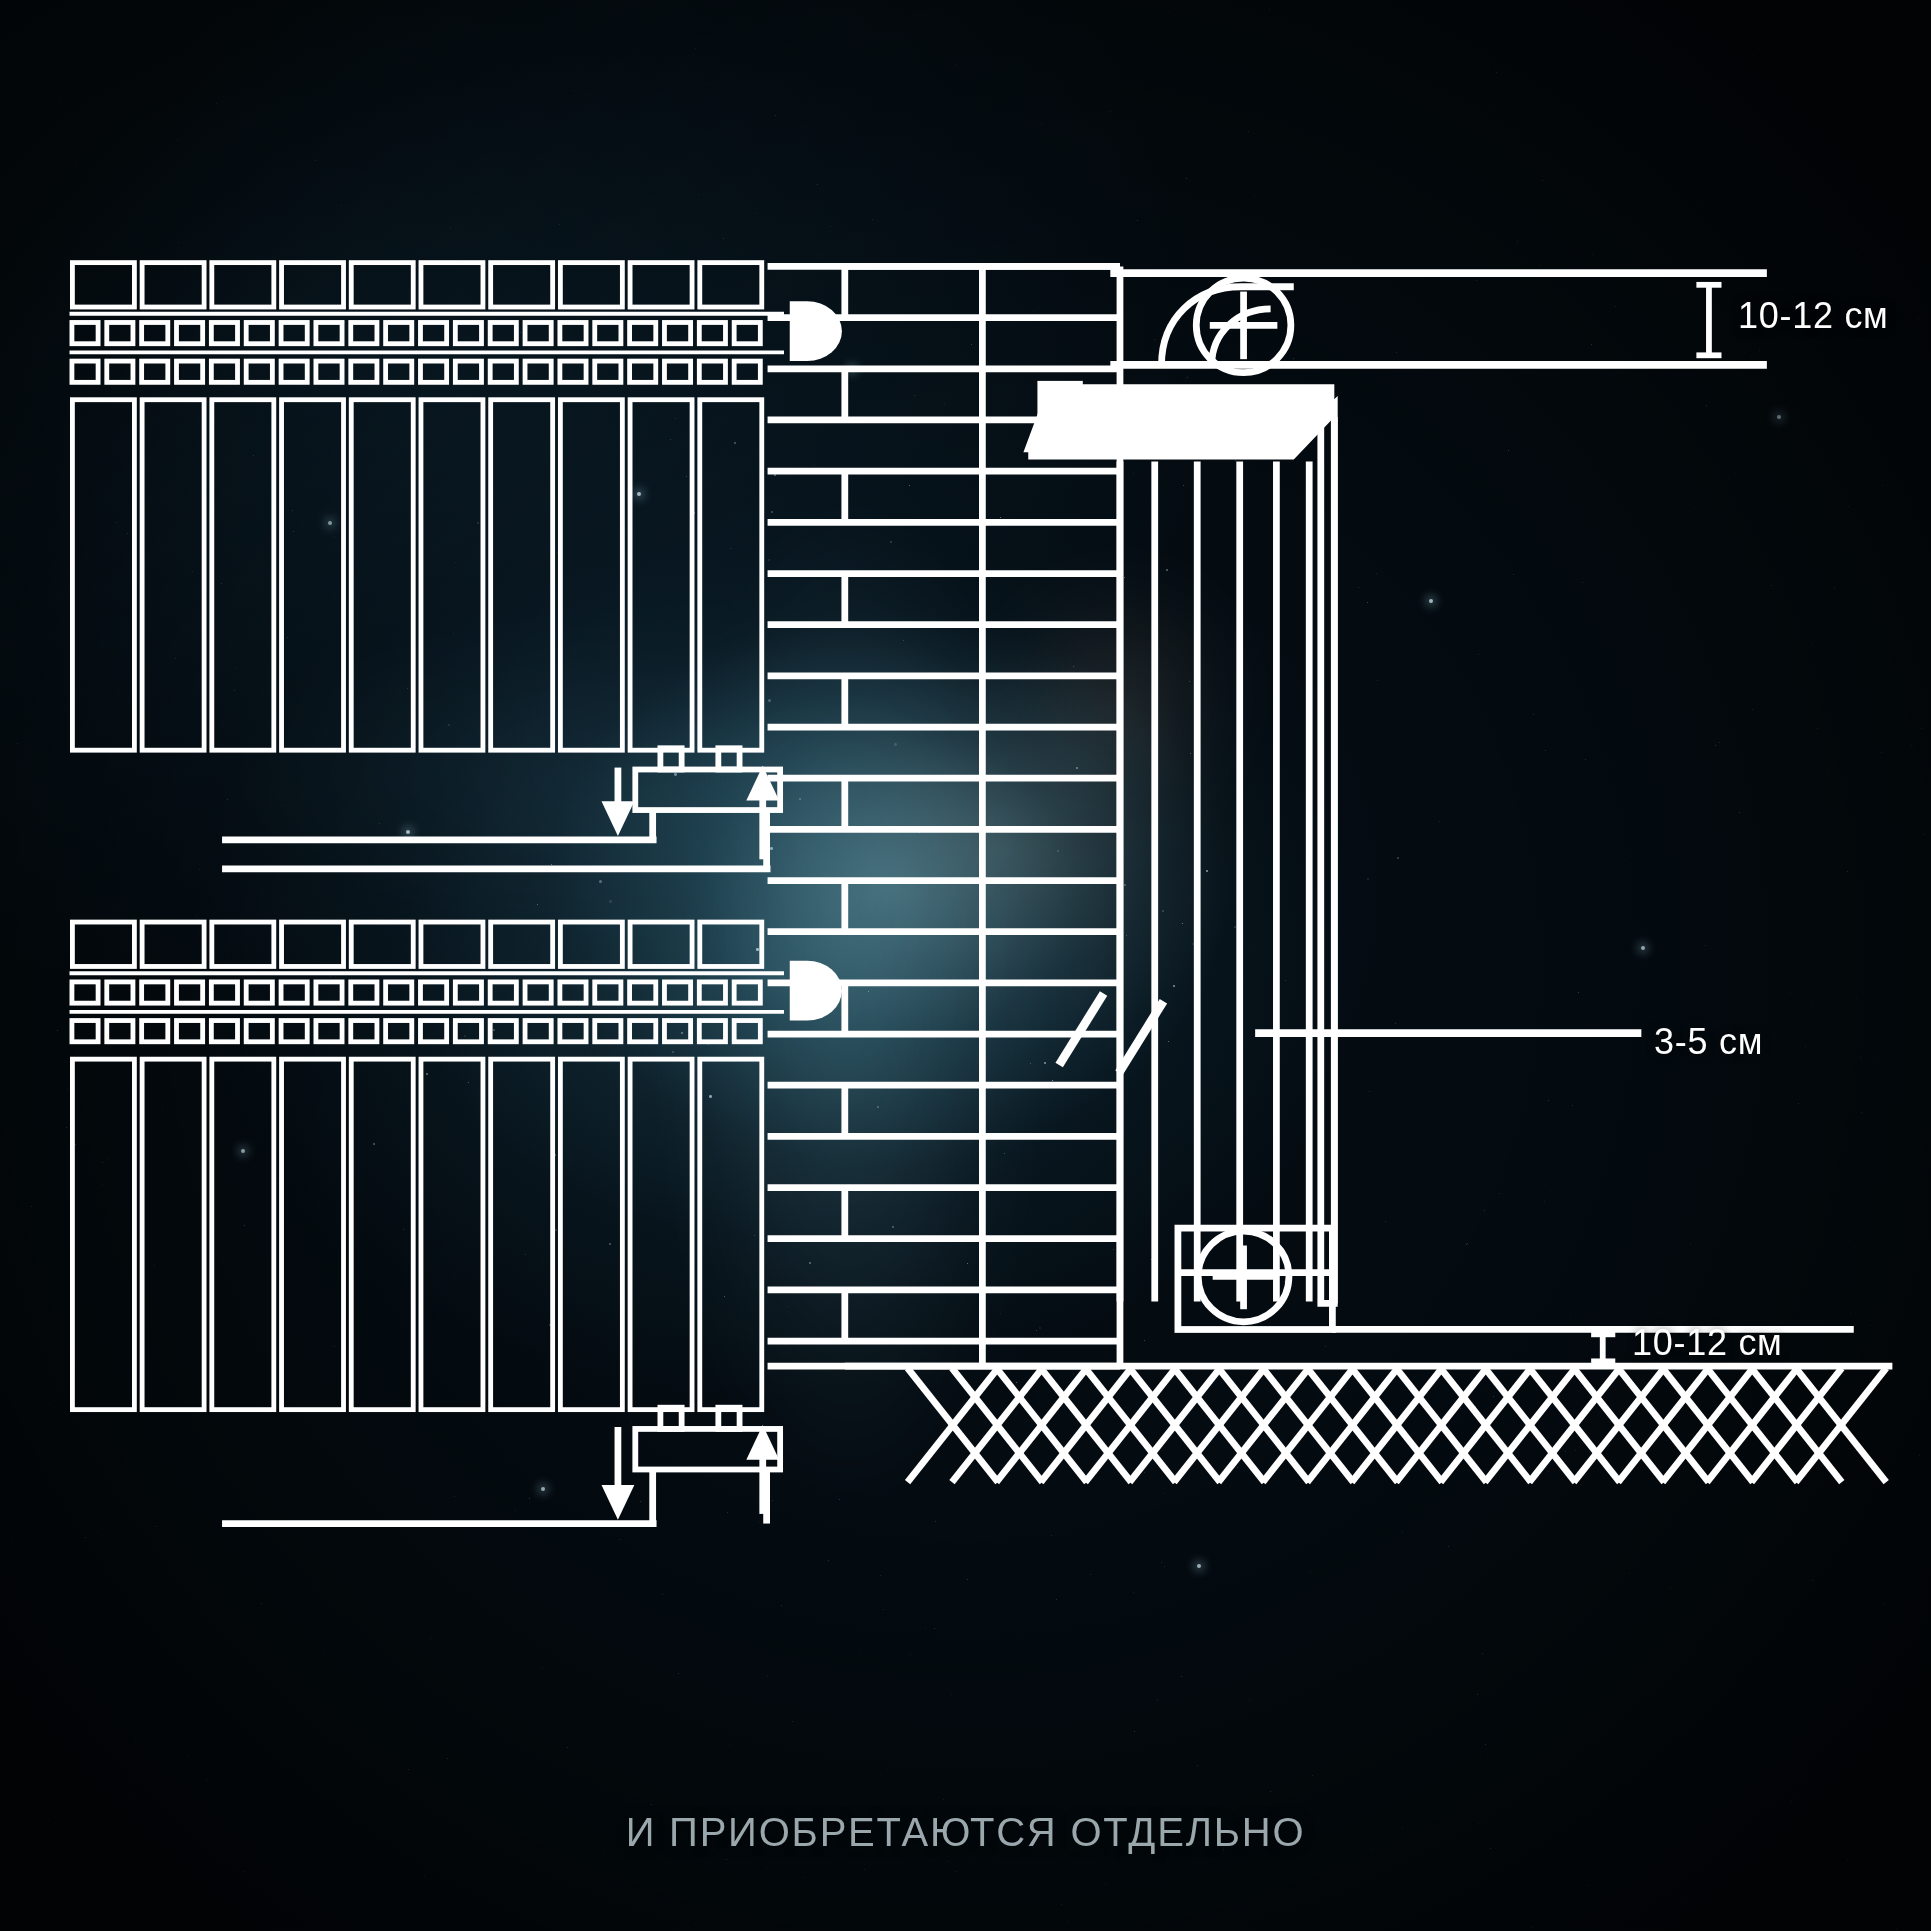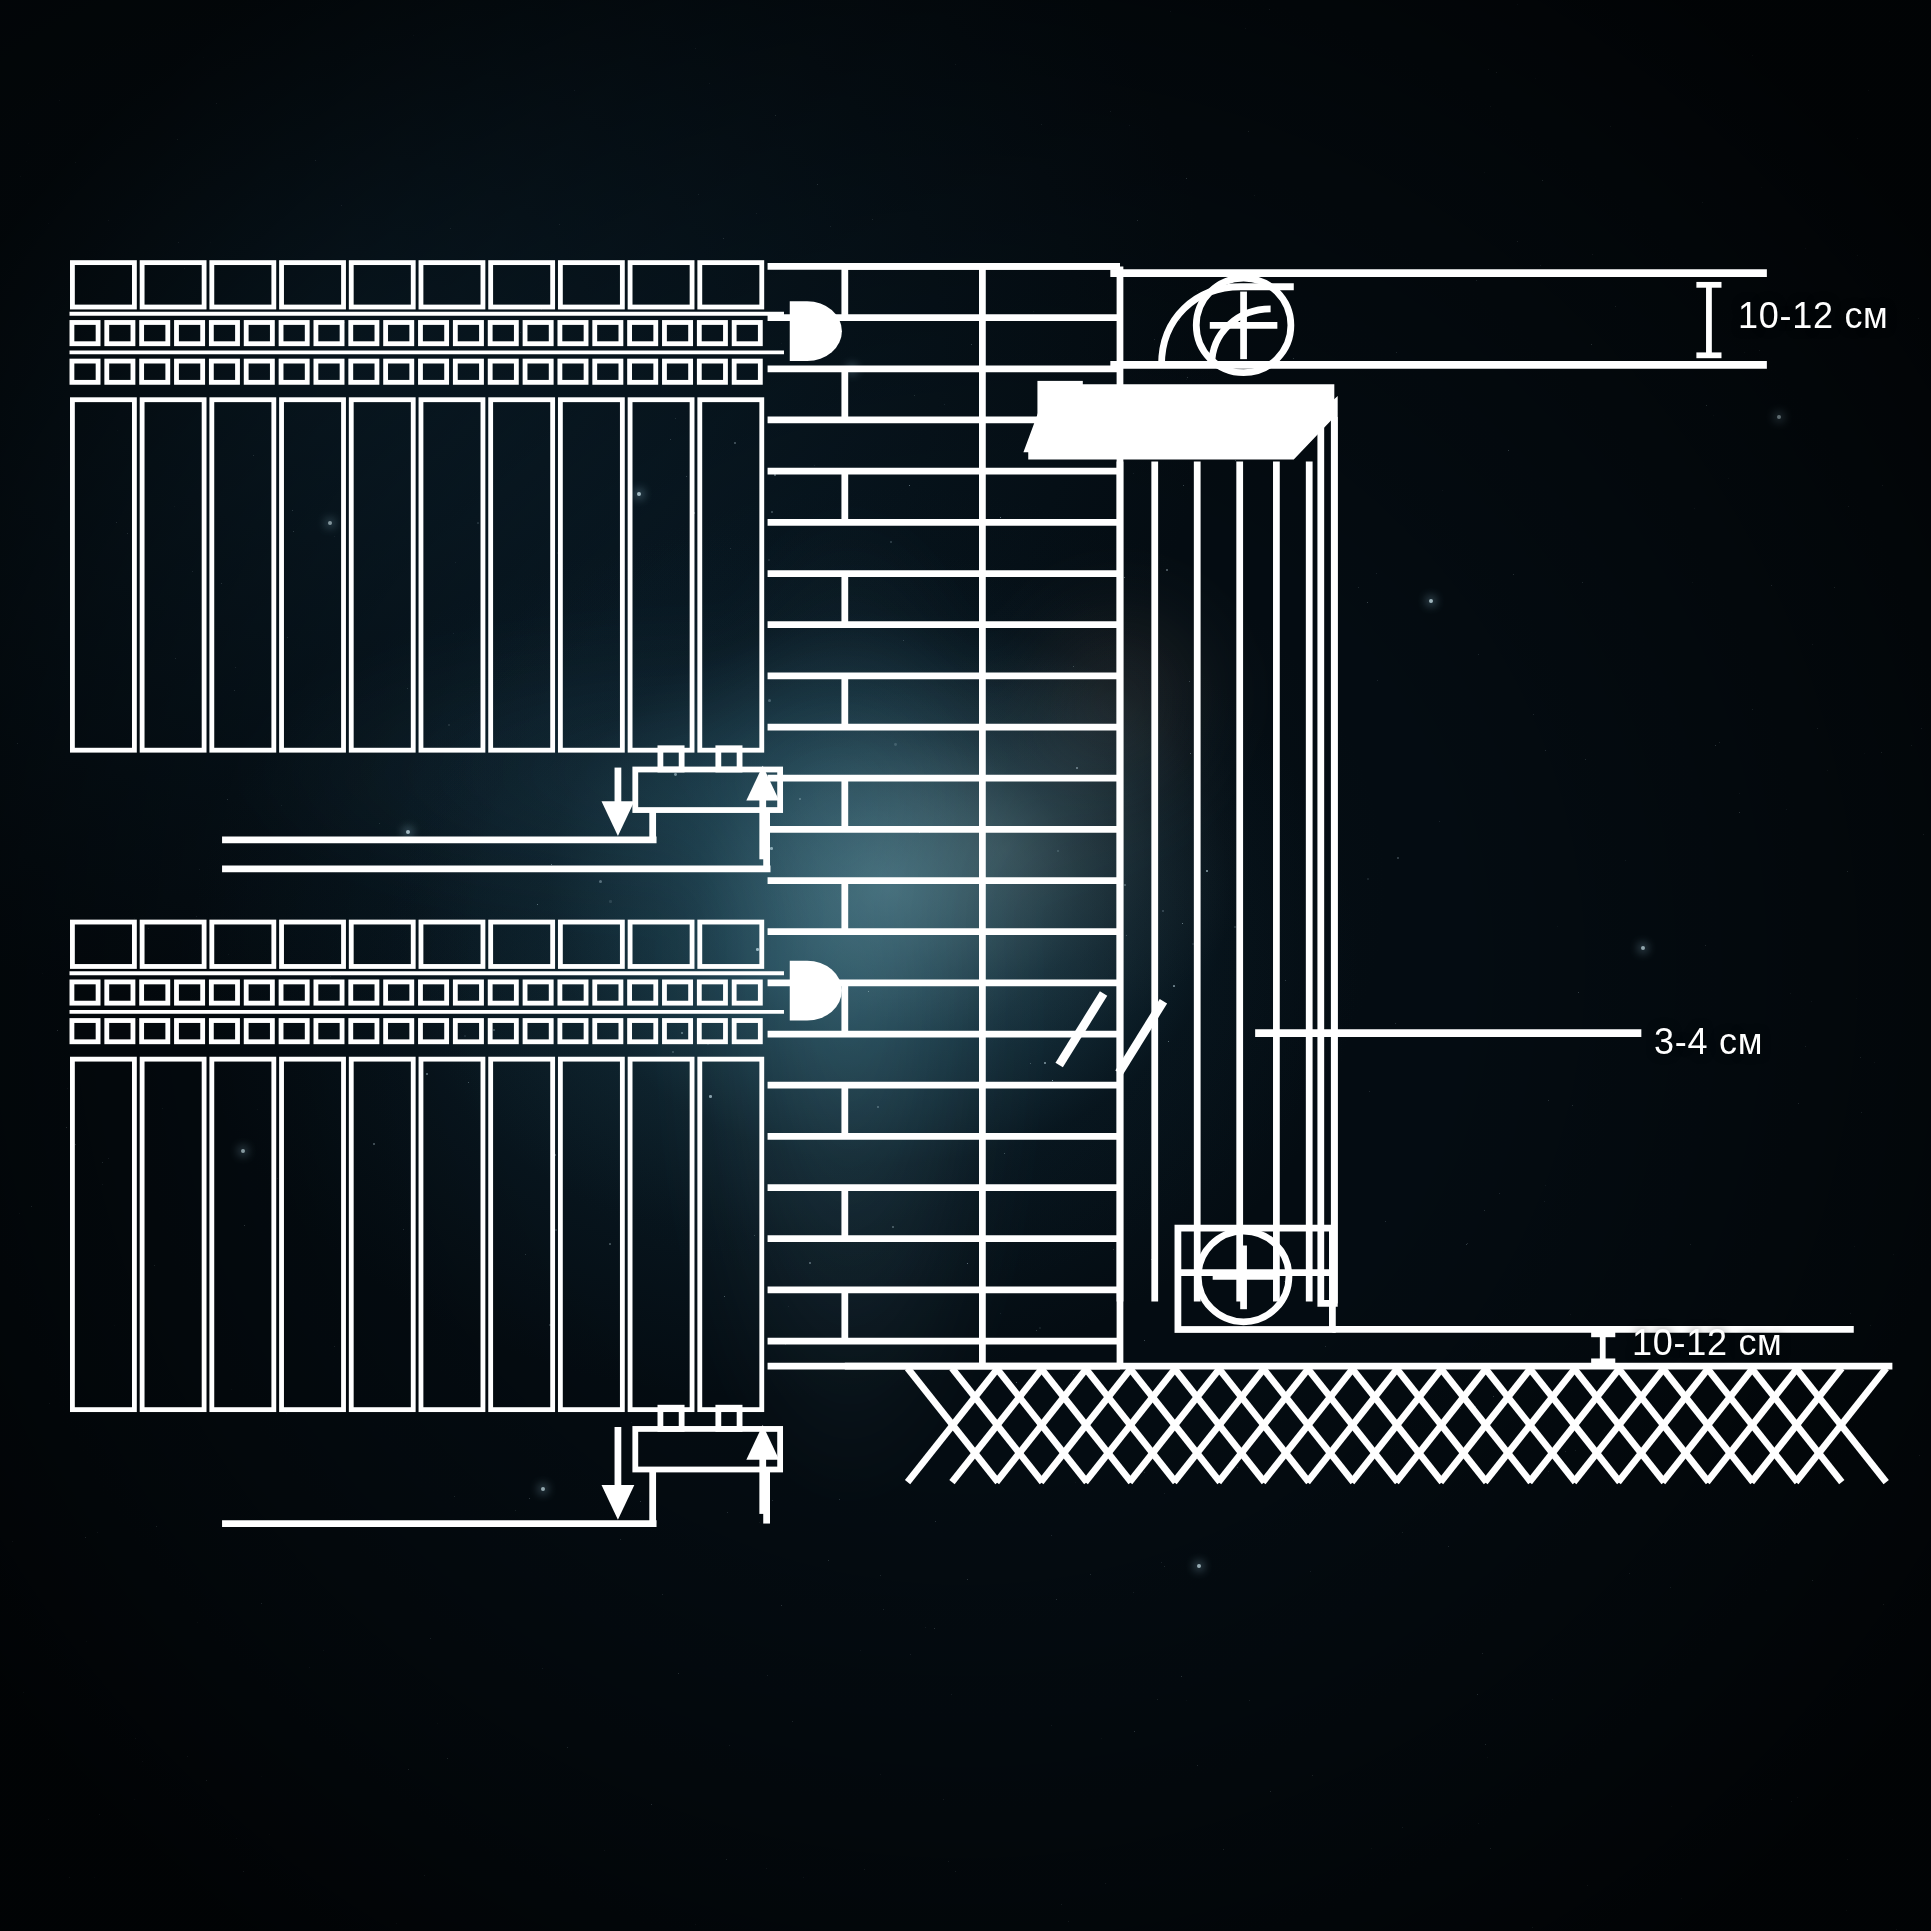--- a/index.html
+++ b/index.html
@@ -856,20 +856,21 @@
         </g>
         <g>
           <line x1="1660" y1="1382" x2="1660" y2="1410" stroke="#ffffff" stroke-width="6" stroke-linecap="butt"></line>
           <line x1="1648" y1="1382" x2="1673" y2="1382" stroke="#ffffff" stroke-width="6" stroke-linecap="butt"></line>
           <line x1="1648" y1="1410" x2="1673" y2="1410" stroke="#ffffff" stroke-width="6" stroke-linecap="butt"></line>
         </g>
       </g>
   </svg>
 
   <div class="dim-label" style="left:1738px;top:295px;">10-12 см</div>
-  <div class="dim-label" style="left:1654px;top:1021px;">3-4 см</div>
+  <div class="dim-label" style="left:1654px;top:1021px;">3-5 см</div>
   <div class="dim-label" style="left:1632px;top:1322px;">10-12 см</div>
 
   <div class="caption">
+    <div>И ПРИОБРЕТАЮТСЯ ОТДЕЛЬНО</div>
   </div>
 
 </div>
 
 
 </body></html>

